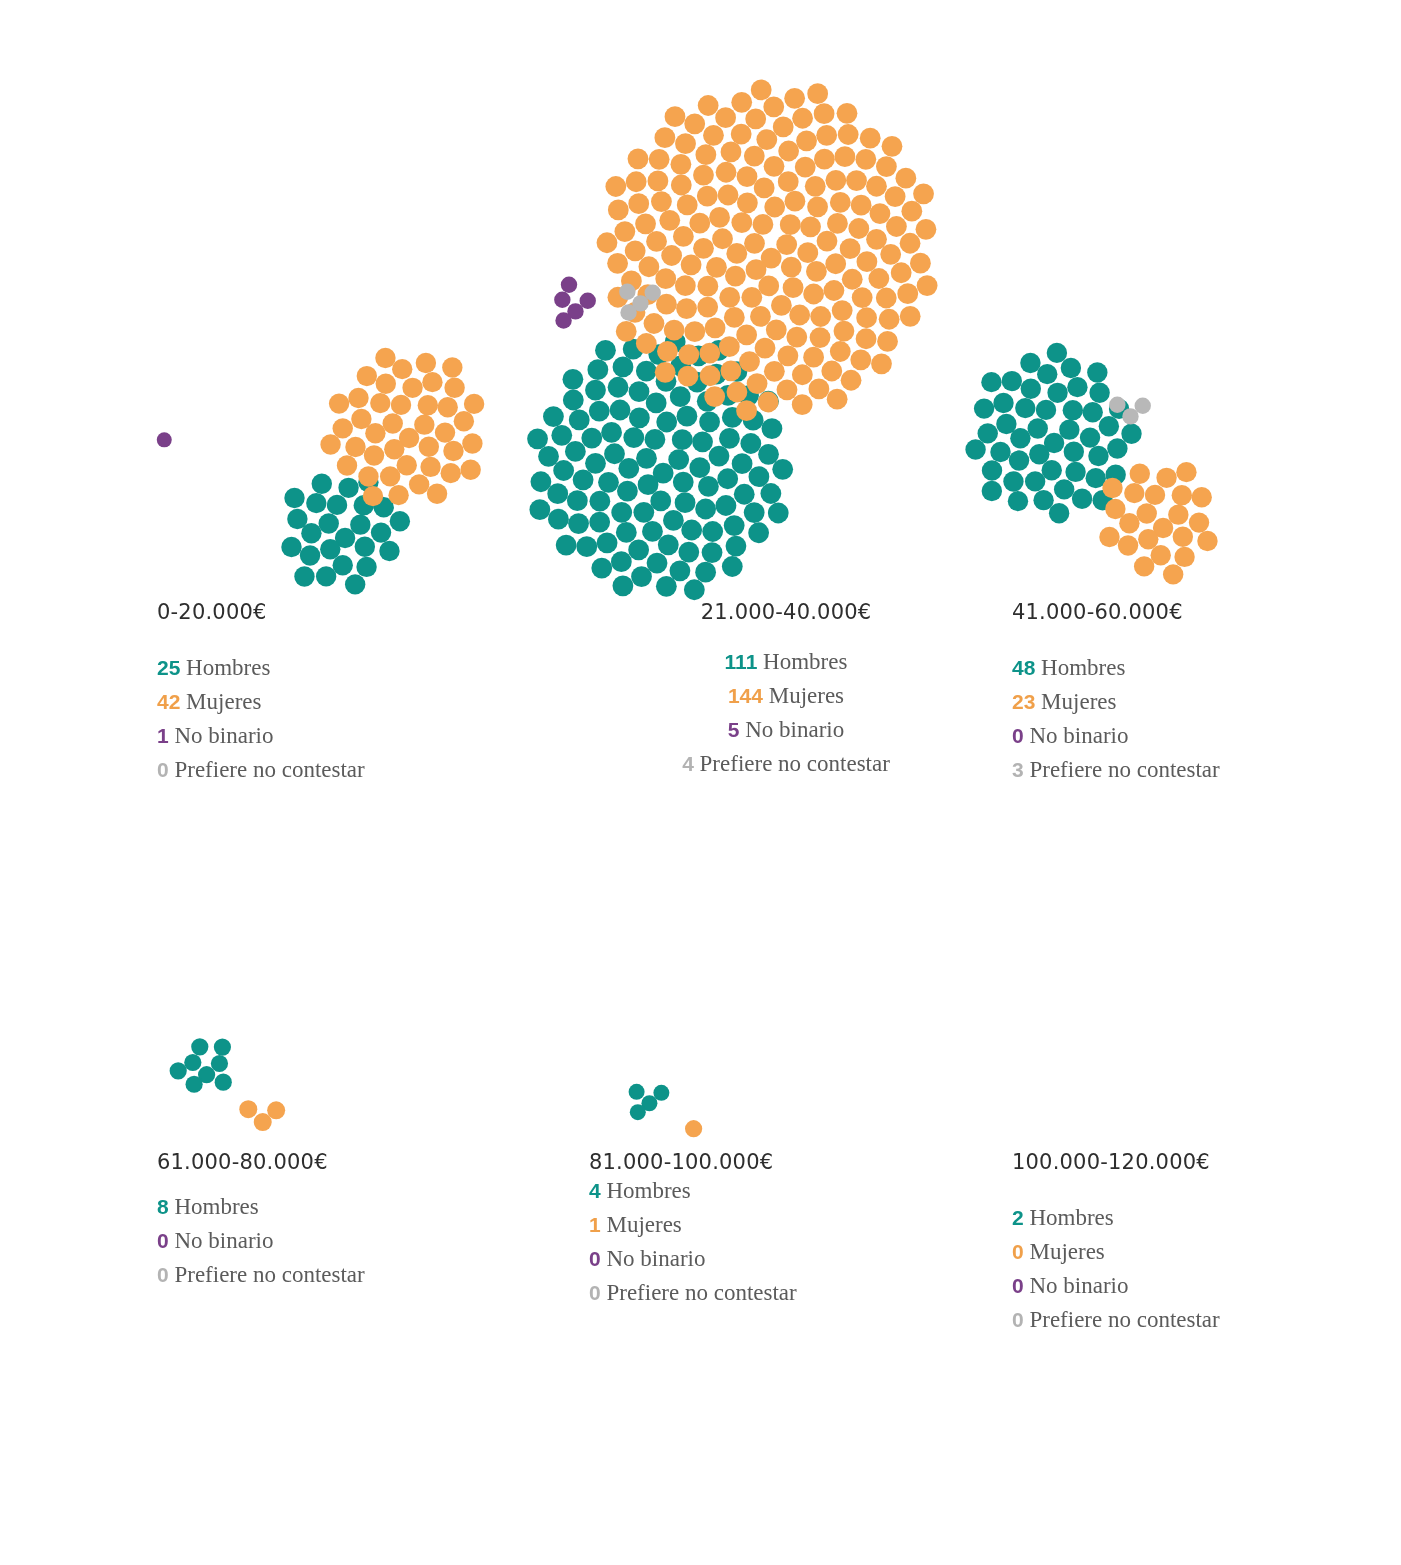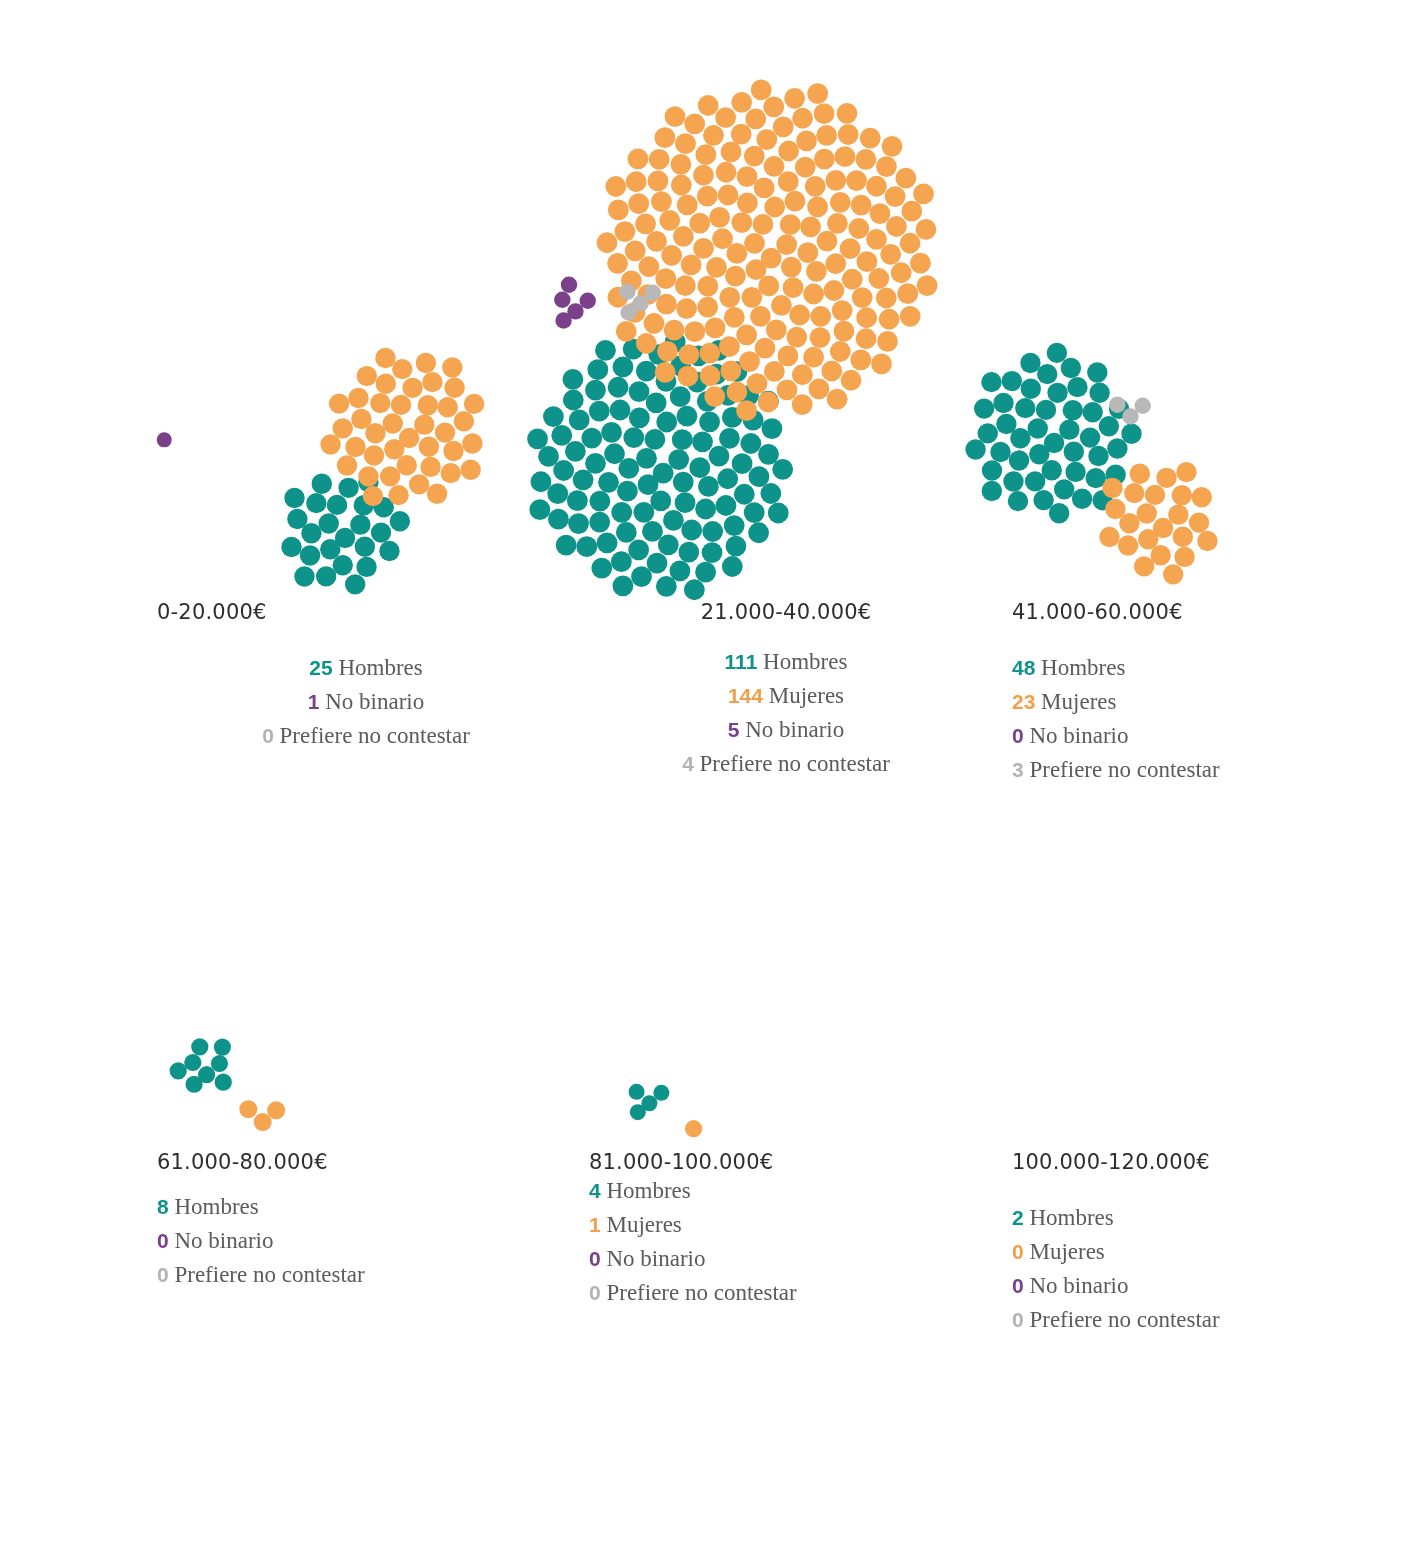--- a/index.html
+++ b/index.html
@@ -145,22 +145,23 @@
             <circle cx="330.65" cy="329.70" r="10.20" fill="#f5a44f"></circle>
             <circle cx="190.57" cy="304.57" r="10.20" fill="#f5a44f"></circle>
             <circle cx="312.33" cy="227.55" r="10.20" fill="#f5a44f"></circle>
           </g>
           <g>
             <circle cx="24.27" cy="299.85" r="7.50" fill="#7a4089"></circle>
           </g>
         </svg>
       </div>
       <div class="panel-title">0-20.000€</div>
-      <ul class="legend" style="margin-top: 27px; text-align: center;">
+      <ul class="legend" style="margin-top: 27px;">
         <li><span class="num n-hombres">25</span> <span>Hombres</span></li>
+        <li><span class="num n-mujeres">42</span> <span>Mujeres</span></li>
         <li><span class="num n-nobin">1</span> <span>No binario</span></li>
         <li><span class="num n-nocont">0</span> <span>Prefiere no contestar</span></li>
       </ul>
     </div>
     <div class="panel" style="left: 560px; top: 140px; text-align: center;">
       <div class="viz">
         <svg width="435" height="460">
           <g>
             <circle cx="103.15" cy="333.11" r="10.40" fill="#0d9389"></circle>
             <circle cx="86.48" cy="318.33" r="10.40" fill="#0d9389"></circle>

